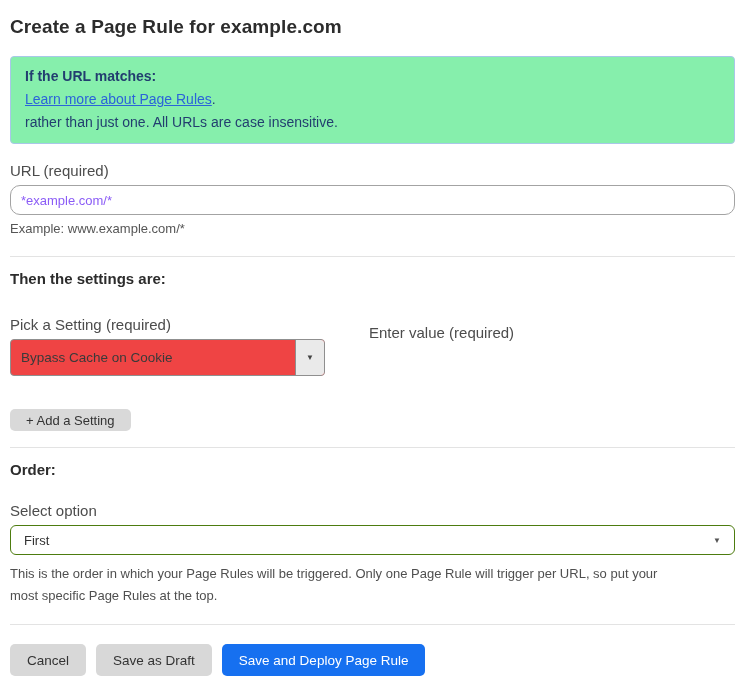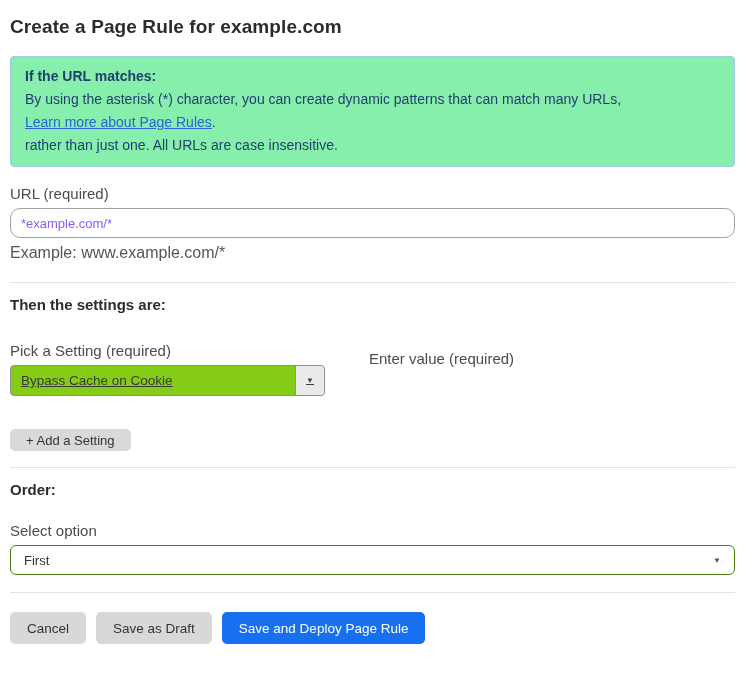--- a/index.html
+++ b/index.html
@@ -49,21 +49,21 @@
     border: 1px solid #a3a3a3;
     border-radius: 10px;
     padding: 0 10px;
     font-size: 13px;
     color: #8b5cf6;
     font-family: inherit;
     background: #fff;
     outline: none;
   }
 
-  .hint { font-size: 16px; color: #555; margin-top: 6px; }
+  .hint { font-size: 13px; color: #555; margin-top: 6px; }
 
   .divider {
     border: none;
     border-top: 1px solid #e3e3e3;
     margin: 20px 0 0 0;
   }
 
   .section-heading {
     font-size: 15px;
     font-weight: bold;
@@ -76,27 +76,26 @@
   .col-setting .field-label { margin-top: 18px; }
   .col-value { width: 170px; }
   .col-value .field-label { margin-top: 26px; }
 
   .custom-select {
     display: flex;
     align-items: stretch;
     justify-content: space-between;
     border: 1px solid #8f8f8f;
     border-radius: 4px;
-    height: 31px;
-    background: #84cc16;
+    height: 37px;
+    background: #ef4444;
     font-size: 13.5px;
     color: #3a3a3a;
     cursor: pointer;
     overflow: hidden;
-    text-decoration: underline;
   }
   .custom-select .sel-label { padding-left: 10px; align-self: center; }
   .arrow-btn {
     width: 29px;
     border-left: 1px solid #8f8f8f;
     background: #eaeaea;
     display: flex;
     align-items: center;
     justify-content: center;
     font-size: 8px;
@@ -157,21 +156,20 @@
 </style>
 </head>
 <body>
 
 <div class="page">
 
   <h1 class="page-title">Create a Page Rule for example.com</h1>
 
   <div class="info-box">
     <div class="info-title">If the URL matches:</div>
-    <div>By using the asterisk (*) character, you can create dynamic patterns that can match many URLs,</div>
     <div><a>Learn more about Page Rules</a><span>.</span></div>
     <div>rather than just one. All URLs are case insensitive.</div>
   </div>
 
   <label class="field-label">URL (required)</label>
   <input class="text-input" type="text" value="*example.com/*" style="">
   <div class="hint">Example: www.example.com/*</div>
 
   <hr class="divider">
 
@@ -195,20 +193,24 @@
   <hr class="divider" style="margin-top:16px;">
 
   <h2 class="section-heading">Order:</h2>
 
   <label class="field-label order-label">Select option</label>
   <div class="full-select">
     <span>First</span>
     <span class="chev">▼</span>
   </div>
 
+  <div class="order-desc">
+    <div>This is the order in which your Page Rules will be triggered. Only one Page Rule will trigger per URL, so put your</div>
+    <div>most specific Page Rules at the top.</div>
+  </div>
 
   <hr class="divider" style="margin-top:17px;">
 
   <div class="actions">
     <button class="btn gray">Cancel</button>
     <button class="btn gray">Save as Draft</button>
     <button class="btn primary">Save and Deploy Page Rule</button>
   </div>
 
 </div>

